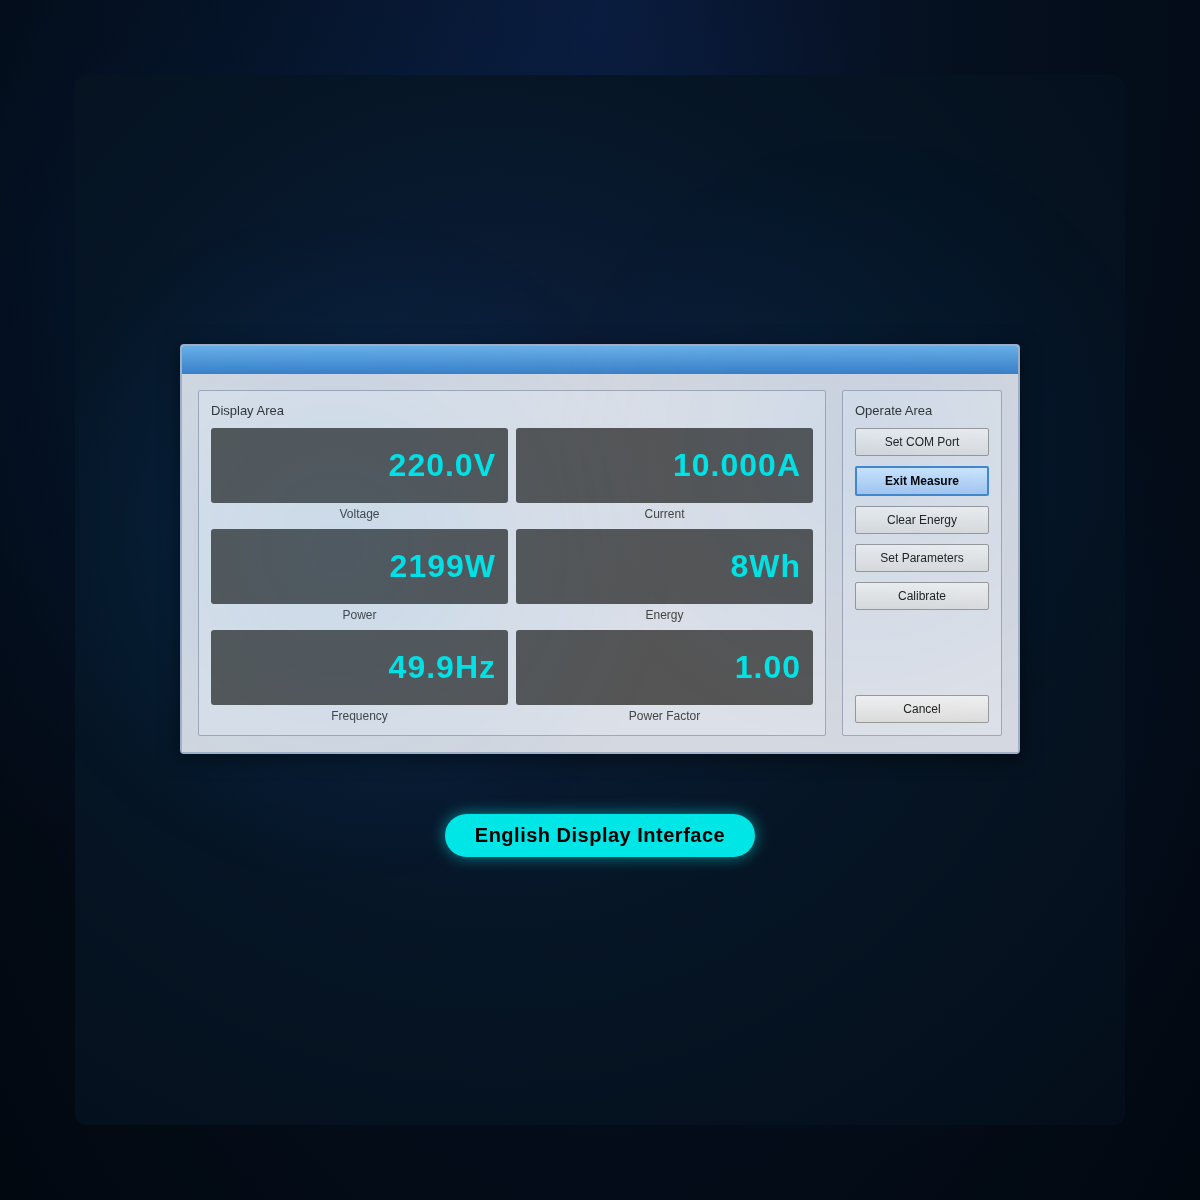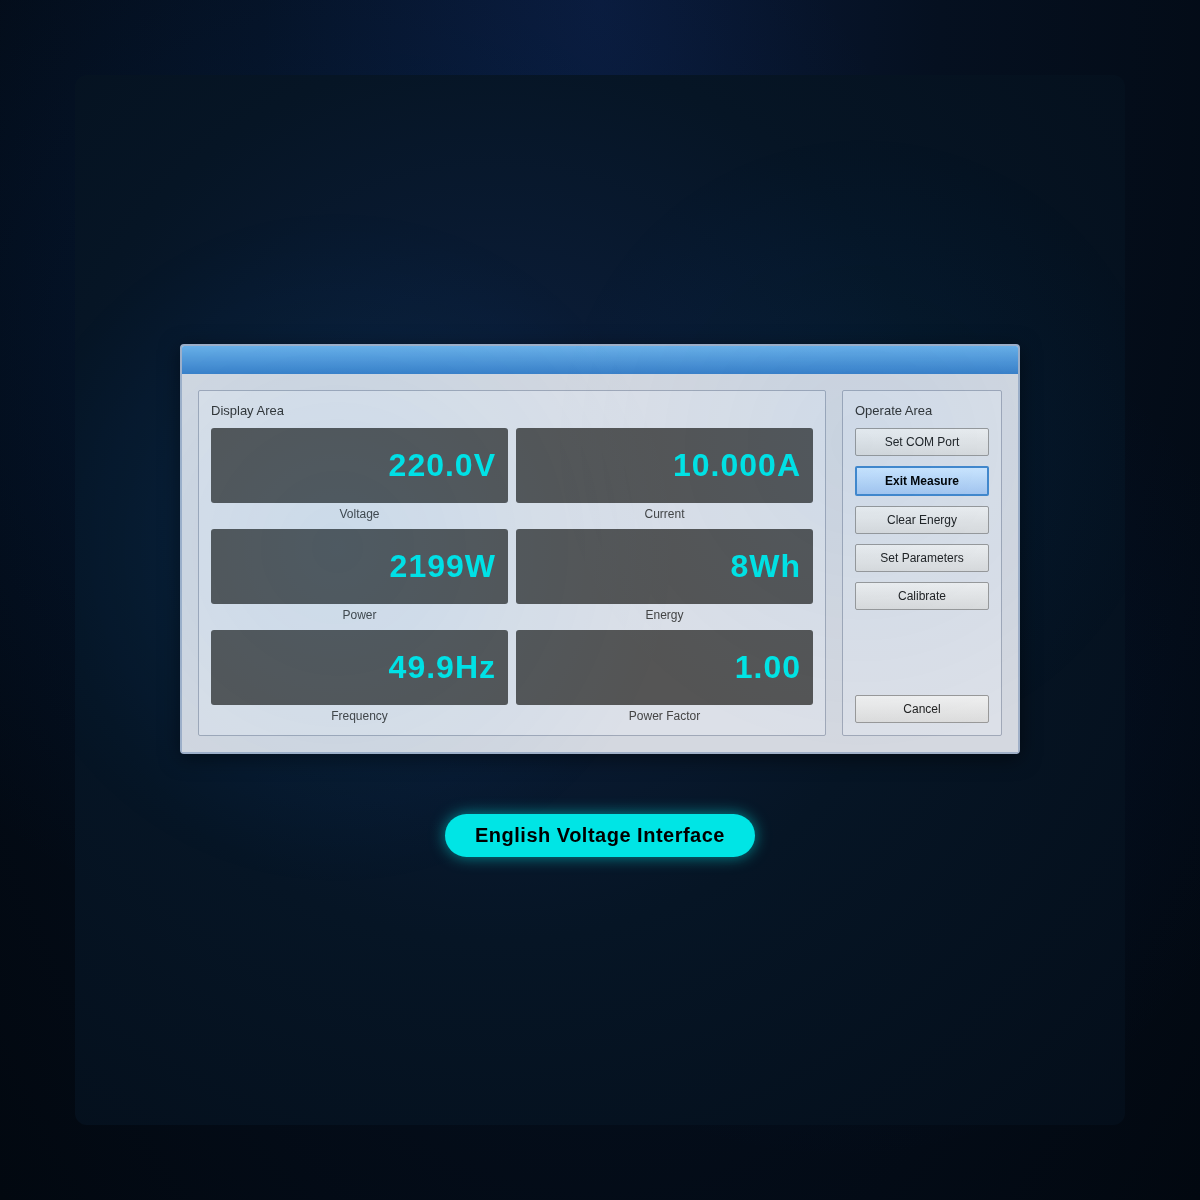--- a/index.html
+++ b/index.html
@@ -270,16 +270,16 @@
 
         <div class="spacer"></div>
 
         <button class="op-button cancel">Cancel</button>
       </div>
 
     </div>
   </div>
 
   <div class="badge-container">
-    <div class="badge">English Voltage Interface</div>
+    <div class="badge">English Display Interface</div>
   </div>
 
 </div>
 
 </body></html>

